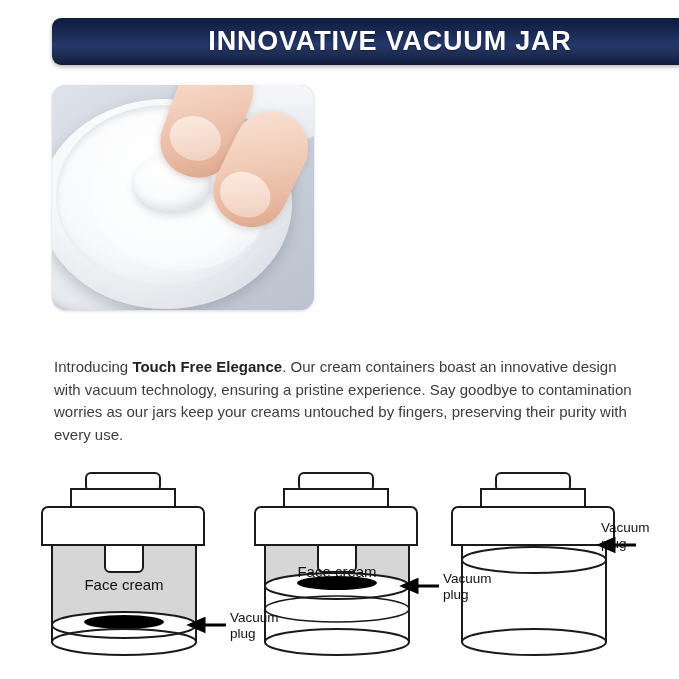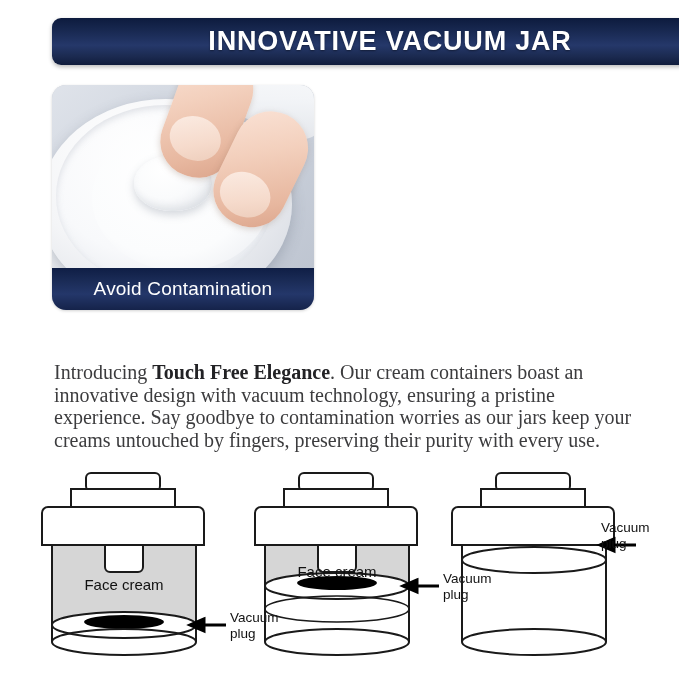--- a/index.html
+++ b/index.html
@@ -236,24 +236,23 @@
     letter-spacing: 0.2px;
     white-space: nowrap;
   }
 
   
   .body-copy {
     position: absolute;
     left: 54px;
     top: 341px;
     width: 578px;
-    font-size: 20px;
+    font-size: 15px;
     line-height: 22.5px;
     color: #3c3c3e;
-    font-family: Liberation Serif, serif;
   }
   .body-copy b { font-weight: bold; color: #222225; }
 
   
   .diagram {
     position: absolute;
     left: 0;
     top: 455px;
     width: 679px;
     height: 210px;
@@ -280,23 +279,20 @@
         <div class="cream-dollop"></div>
       </div>
       <div class="sleeve"></div>
       <div class="finger finger-1">
         <div class="finger-nail"></div>
       </div>
       <div class="finger finger-2">
         <div class="finger-nail"></div>
       </div>
     </div>
-    <div class="panel-caption">
-      <span class="panel-caption-text">Avoid Contamination</span>
-    </div>
   </div>
 
 
 </div>
 
 <p class="body-copy"><span>Introducing </span><b>Touch Free Elegance</b><span>. Our cream containers boast an innovative design with vacuum technology, ensuring a pristine experience. Say goodbye to contamination worries as our jars keep your creams untouched by fingers, preserving their purity with every use.</span></p>
 
 <div class="diagram">
   <svg width="679" height="210" viewBox="0 0 679 210" xmlns="http://www.w3.org/2000/svg">
     <defs>

